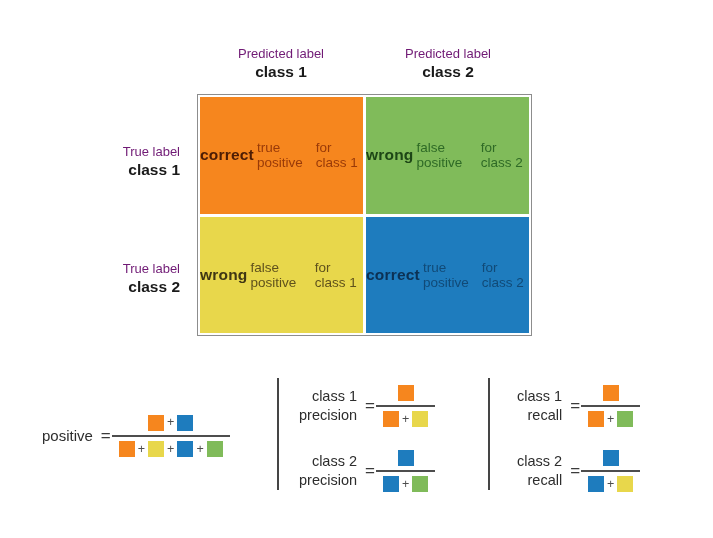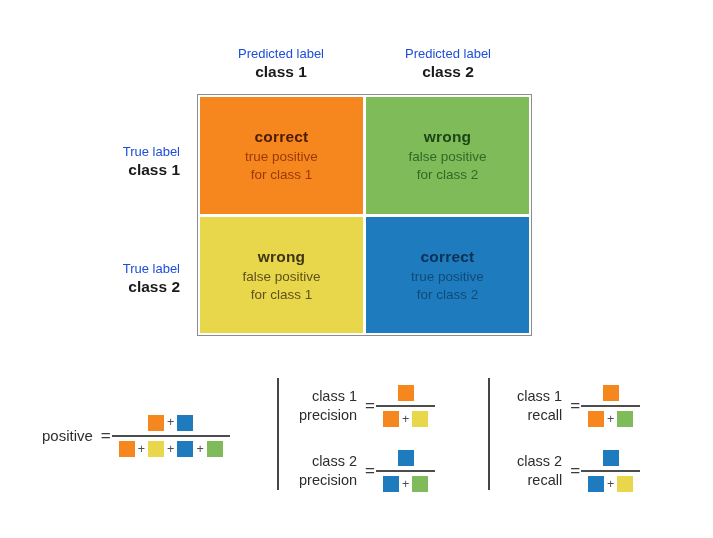--- a/index.html
+++ b/index.html
@@ -4,31 +4,31 @@
 <style>
   * { margin:0; padding:0; box-sizing:border-box; }
   html,body { background:#ffffff; }
   body { font-family:"Liberation Sans","DejaVu Sans",sans-serif; }
   .canvas { position:relative; width:713px; height:538px; background:#ffffff; overflow:hidden; }
 
   
   .col-head { position:absolute; top:46px; width:168px; text-align:center; }
   .col-head.c1 { left:197px; }
   .col-head.c2 { left:364px; }
-  .head-top { font-size:13px; color:#1d4ed8; line-height:1.25; }
+  .head-top { font-size:13px; color:#701a75; line-height:1.25; }
   .head-bottom { font-size:15.5px; font-weight:bold; color:#1a1a1a; line-height:1.35; }
   .row-head { position:absolute; width:142px; text-align:right; }
   .row-head.r1 { left:38px; top:144px; }
   .row-head.r2 { left:38px; top:261px; }
 
   
   .matrix { position:absolute; left:197px; top:94px; width:335px; height:242px;
             border:1.5px solid #8d8d8d; background:#ffffff; padding:2px;
             display:grid; grid-template-columns:1fr 1fr; grid-template-rows:1fr 1fr; gap:3px; }
-  .cell { display:flex; flex-direction:column; align-items:center; justify-content:center; gap:3px; }
+  .cell { display:flex; flex-direction:row; align-items:center; justify-content:center; gap:3px; }
   .cell-title { font-size:15.5px; font-weight:bold; letter-spacing:0.2px; }
   .cell-sub { font-size:13.5px; }
 
   
   .formula { position:absolute; display:flex; align-items:center; }
   .f-label { font-size:14.5px; color:#2d2d2d; text-align:right; line-height:1.3; margin-right:8px; }
   .f-label.single { font-size:15px; }
   .f-eq { font-size:17px; color:#3a3a3a; margin-right:8px; }
   .frac { display:flex; flex-direction:column; align-items:center; }
   .frac-row { display:flex; align-items:center; height:17px; }

